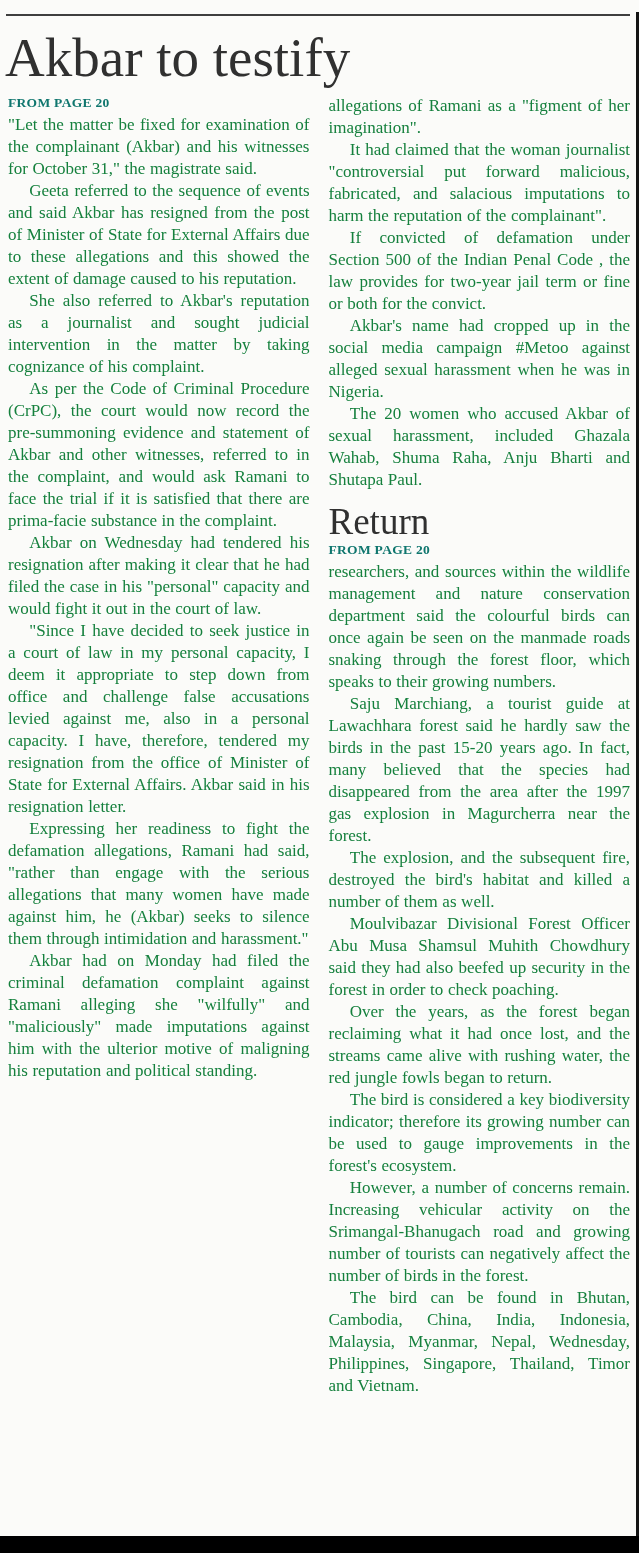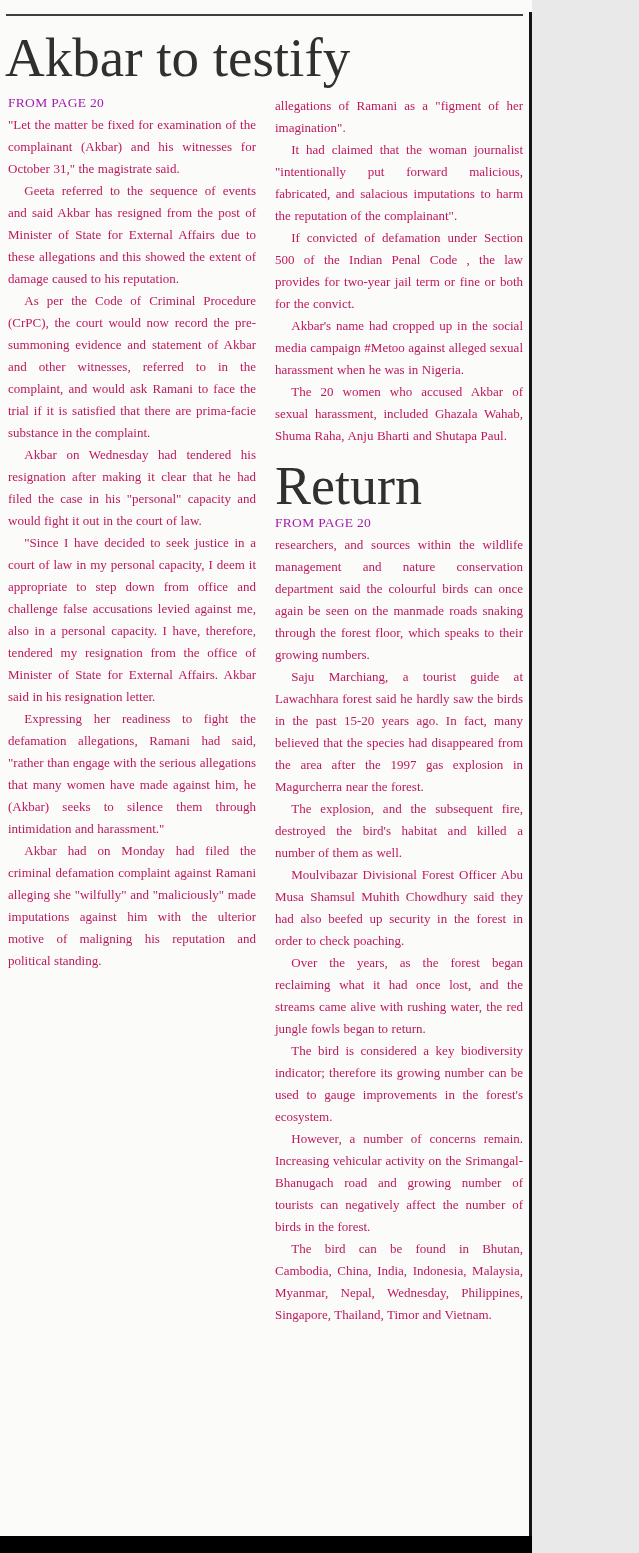--- a/index.html
+++ b/index.html
@@ -3,21 +3,21 @@
 <meta charset="utf-8">
 <style>
   html, body { margin: 0; padding: 0; }
   body {
     width: 639px; height: 1553px;
     background: #e9e9e9;
     font-family: "Liberation Serif", "DejaVu Serif", serif;
   }
   .page {
     position: relative;
-    width: 532px; height: 1553px;
+    width: 639px; height: 1553px;
     background: #fbfbf9;
     color: #3a3a3a;
     overflow: hidden;
     box-sizing: border-box;
   }
   .top-rule {
     position: absolute;
     top: 14px; left: 6px; right: 9px; height: 2px;
     background: #3f3f3f;
   }
@@ -40,70 +40,71 @@
     letter-spacing: 0;
   }
   .columns {
     display: flex;
     gap: 19px;
     margin: 10px 9px 0 8px;
   }
   .col { flex: 1 1 0; min-width: 0; }
   .kicker {
     font-size: 13.5px;
-    font-weight: normal;
+    font-weight: bold;
     letter-spacing: 0.3px;
-    color: #a21caf;
+    color: #0f766e;
     margin: 0 0 3px 0;
   }
   .body-copy p {
     margin: 0;
-    font-size: 13px;
+    font-size: 17px;
     line-height: 22px;
     text-align: justify;
     text-indent: 1.25em;
-    color: #be185d;
+    color: #15803d;
     word-spacing: 0.02em;
   }
   .body-copy p:first-child { text-indent: 0; }
   .headline-return {
     margin: 12px 0 2px 0;
-    font-size: 54px;
+    font-size: 37px;
     line-height: 1.0;
     font-weight: normal;
     color: #303030;
   }
 </style>
 </head>
 <body>
 
 <div class="page">
   <div class="top-rule"></div>
 
   <h1 class="headline-main">Akbar to testify</h1>
 
   <div class="columns">
 
     <div class="col">
       <div class="kicker">FROM PAGE 20</div>
       <div class="body-copy">
           <p>"Let the matter be fixed for examination of the complainant (Akbar) and his witnesses for October 31," the magistrate said.</p>
           <p>Geeta referred to the sequence of events and said Akbar has resigned from the post of Minister of State for External Affairs due to these allegations and this showed the extent of damage caused to his reputation.</p>
+          <p>She also referred to Akbar's reputation as a journalist and sought judicial intervention in the matter by taking cognizance of his complaint.</p>
           <p>As per the Code of Criminal Procedure (CrPC), the court would now record the pre-summoning evidence and statement of Akbar and other witnesses, referred to in the complaint, and would ask Ramani to face the trial if it is satisfied that there are prima-facie substance in the complaint.</p>
           <p>Akbar on Wednesday had tendered his resignation after making it clear that he had filed the case in his "personal" capacity and would fight it out in the court of law.</p>
           <p>"Since I have decided to seek justice in a court of law in my personal capacity, I deem it appropriate to step down from office and challenge false accusations levied against me, also in a personal capacity. I have, therefore, tendered my resignation from the office of Minister of State for External Affairs. Akbar said in his resignation letter.</p>
           <p>Expressing her readiness to fight the defamation allegations, Ramani had said, "rather than engage with the serious allegations that many women have made against him, he (Akbar) seeks to silence them through intimidation and harassment."</p>
           <p>Akbar had on Monday had filed the criminal defamation complaint against Ramani alleging she "wilfully" and "maliciously" made imputations against him with the ulterior motive of maligning his reputation and political standing.</p>
         </div>
     </div>
 
     <div class="col">
       <div class="body-copy">
           <p>allegations of Ramani as a "figment of her imagination".</p>
-          <p>It had claimed that the woman journalist "intentionally put forward malicious, fabricated, and salacious imputations to harm the reputation of the complainant".</p>
+          <p>It had claimed that the woman journalist "controversial put forward malicious, fabricated, and salacious imputations to harm the reputation of the complainant".</p>
           <p>If convicted of defamation under Section 500 of the Indian Penal Code , the law provides for two-year jail term or fine or both for the convict.</p>
           <p>Akbar's name had cropped up in the social media campaign #Metoo against alleged sexual harassment when he was in Nigeria.</p>
           <p>The 20 women who accused Akbar of sexual harassment, included Ghazala Wahab, Shuma Raha, Anju Bharti and Shutapa Paul.</p>
         </div>
 
       <h2 class="headline-return">Return</h2>
       <div class="kicker">FROM PAGE 20</div>
       <div class="body-copy">
           <p>researchers, and sources within the wildlife management and nature conservation department said the colourful birds can once again be seen on the manmade roads snaking through the forest floor, which speaks to their growing numbers.</p>
           <p>Saju Marchiang, a tourist guide at Lawachhara forest said he hardly saw the birds in the past 15-20 years ago. In fact, many believed that the species had disappeared from the area after the 1997 gas explosion in Magurcherra near the forest.</p>

